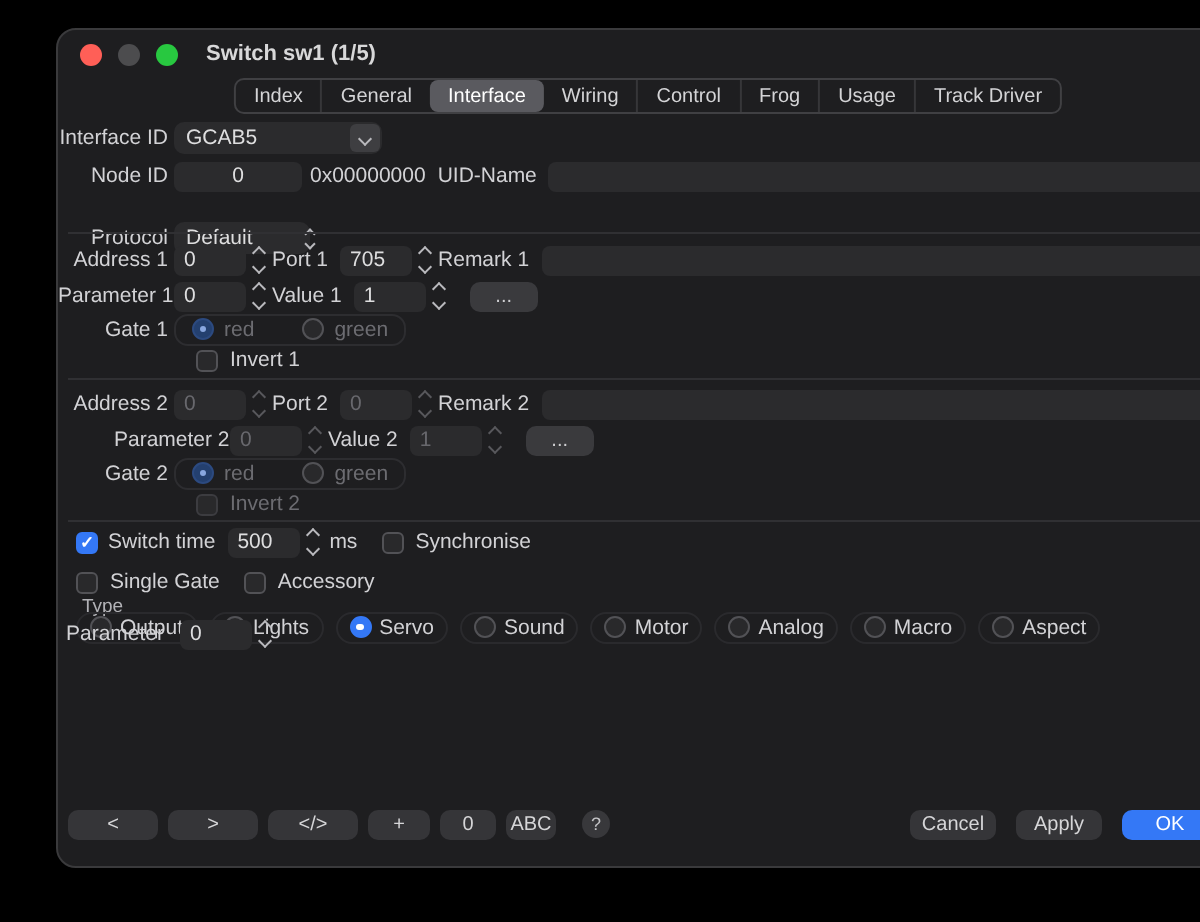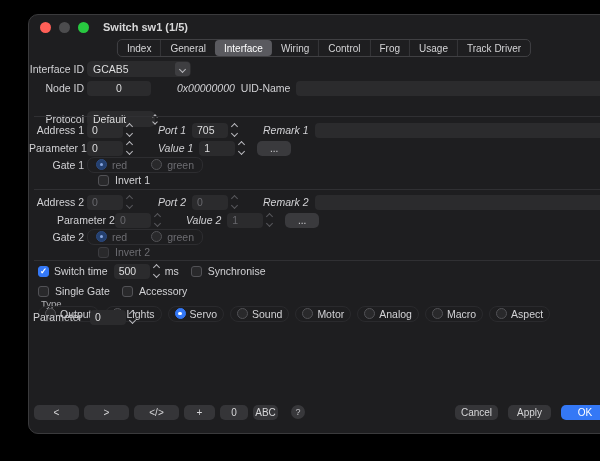--- a/index.html
+++ b/index.html
@@ -25,21 +25,21 @@
   
   .r{position:absolute;left:0;right:14px;height:16px;display:flex;align-items:center;}
   .fl{width:55px;flex:0 0 55px;text-align:right;margin-right:3px;color:#d2d2d5;font-size:10.5px;white-space:nowrap;}
   .il{color:#d2d2d5;font-size:10.5px;white-space:nowrap;}
   .dimlbl{color:#6c6c71;}
   .tf{background:#2b2b2d;border-radius:4px;height:15px;line-height:15px;color:#dededf;font-size:10.5px;padding:0 5px;box-sizing:border-box;}
   .spinf{width:36px;flex:0 0 36px;}
   .nodef{width:64px;flex:0 0 64px;text-align:center;}
   .flexf{flex:1;}
   .dimtext{color:#68686d;}
-  .plbl{margin-left:26px;margin-right:6px;font-style:italic;}
+  .plbl{margin-left:4px;margin-right:6px;}
   .stepper{display:flex;flex-direction:column;align-items:center;justify-content:center;margin-left:4px;gap:2px;}
   .chv{display:inline-block;width:4px;height:4px;border:solid #b9b9bd;border-width:0 1.3px 1.3px 0;}
   .cu{transform:rotate(-135deg);}
   .cd{transform:rotate(45deg);}
   .dim .chv{border-color:#58585c;}
   
   .combo{width:104px;flex:0 0 104px;background:#2b2b2d;border-radius:5px;height:16px;display:flex;align-items:center;padding-left:6px;box-sizing:border-box;color:#dededf;font-size:10.5px;}
   .combo-btn{margin-left:auto;width:15px;height:14px;margin-right:1px;background:#3e3e41;border-radius:3px;display:flex;align-items:center;justify-content:center;}
   .popup{width:68px;flex:0 0 68px;background:#2b2b2d;border-radius:5px;height:16px;display:flex;align-items:center;padding:0 5px 0 6px;box-sizing:border-box;color:#dededf;font-size:10.5px;gap:27px;}
   .popup .arrows{margin-left:auto;display:flex;flex-direction:column;gap:1px;align-items:center;}

